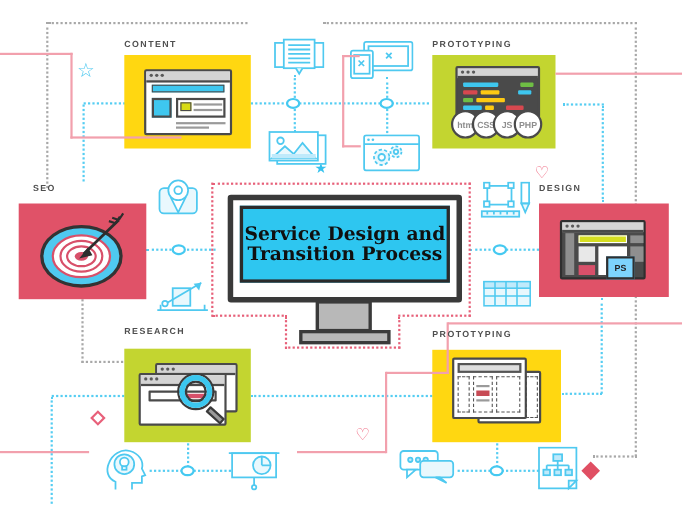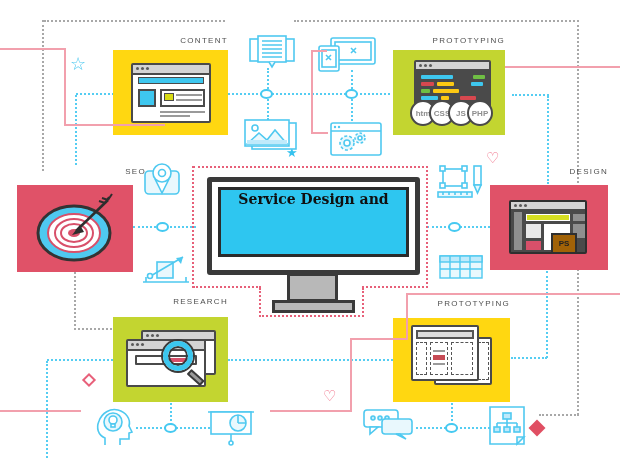--- a/index.html
+++ b/index.html
@@ -44,44 +44,44 @@
   .s13{left:0;top:410px;width:81px}
   
   .sq{position:absolute;z-index:1}
   .yellow{background:#FFD711}.lime{background:#C3D530}.pinksq{background:#E05268}
   .sq-content{left:113px;top:50px;width:115px;height:85px}
   .sq-development{left:393px;top:50px;width:112px;height:85px}
   .sq-seo{left:17px;top:185px;width:116px;height:87px}
   .sq-design{left:490px;top:185px;width:118px;height:85px}
   .sq-research{left:113px;top:317px;width:115px;height:85px}
   .sq-prototyping{left:393px;top:318px;width:117px;height:84px}
-  .nlabel{position:absolute;font-size:8px;font-weight:normal;letter-spacing:1.3px;
-          color:#4f4f4f;text-align:right;z-index:6}
+  .nlabel{position:absolute;font-size:8px;font-weight:bold;letter-spacing:1.3px;
+          color:#4f4f4f;text-align:left;z-index:6}
   .lb-content{left:113px;top:36px;width:115px}
   .lb-development{left:393px;top:36px;width:112px}
   .lb-seo{left:30px;top:167px;width:116px}
   .lb-design{left:490px;top:167px;width:118px}
   .lb-research{left:113px;top:297px;width:115px}
   .lb-prototyping{left:393px;top:299px;width:117px}
   
   .cnode{position:absolute;width:13px;height:10px;border:2px solid #45c9f1;border-radius:50%;
          background:#fff;z-index:5}
   .n1{left:260px;top:89px}.n2{left:345px;top:89px}.n3{left:156px;top:222px}
   .n4{left:448px;top:222px}.n5{left:164px;top:423px}.n6{left:445px;top:423px}
   
   .m-neck{position:absolute;left:287px;top:273px;width:51px;height:29px;background:#b8b8b8;
           border:3px solid #3a3a3a;z-index:3}
   .m-base{position:absolute;left:272px;top:300px;width:83px;height:13px;background:#b8b8b8;
           border:3px solid #3a3a3a;z-index:3}
   .m-frame{position:absolute;left:207px;top:177px;width:213px;height:98px;background:#fff;
            border:5px solid #3a3a3a;border-radius:3px;z-index:4}
   .m-screen{position:absolute;left:218px;top:187px;width:191px;height:70px;background:#2EC6F0;
             border:3px solid #2b2b2b;z-index:5;display:flex;flex-direction:column;
-            align-items:center;justify-content:flex-start;
-            font-family:"DejaVu Serif",serif;font-weight:bold;font-size:14px;
+            align-items:center;justify-content:center;
+            font-family:"DejaVu Serif",serif;font-weight:bold;font-size:17px;
             color:#101010;line-height:18px;text-align:center}
   
   .win{position:absolute;background:#fff;border:2px solid #4a4a4a;border-radius:2px;z-index:4}
   .tbar{position:relative;width:100%;background:#d4d4d4;border-bottom:2px solid #4a4a4a}
   .tdots{position:absolute;left:3px;top:2px;width:3px;height:3px;border-radius:50%;
          background:#5a5a5a;box-shadow:5px 0 0 #5a5a5a,10px 0 0 #5a5a5a}
   .el{position:absolute}
   
   .w-content{left:131px;top:63px;width:80px;height:60px}
   .cb-bar{left:5px;top:12px;width:66px;height:7px;background:#3EC7EF;border:1px solid #4a4a4a}
@@ -101,21 +101,21 @@
   .badge:first-child{margin-left:0}
   
   .w-design{left:509px;top:200px;width:78px;height:54px;background:#4a4a4a;border-color:#2f2f2f}
   .ds-side{left:3px;top:10px;width:8px;height:38px;background:#8f8f8f}
   .ds-ybar{left:15px;top:12px;width:44px;height:7px;background:#d6de21;border:1px solid #fff}
   .ds-rtop{left:62px;top:12px;width:12px;height:7px;background:#8f8f8f}
   .ds-w1{left:15px;top:22px;width:15px;height:14px;background:#e8e8e8}
   .ds-w2{left:33px;top:22px;width:26px;height:26px;background:#fff}
   .ds-rm{left:62px;top:22px;width:12px;height:14px;background:#8f8f8f}
   .ds-pk{left:15px;top:39px;width:15px;height:9px;background:#d8506a}
-  .ps-badge{position:absolute;left:551px;top:233px;width:26px;height:21px;background:#a16207;
+  .ps-badge{position:absolute;left:551px;top:233px;width:26px;height:21px;background:#7dd3fc;
             border:2px solid #2f2f2f;z-index:5;display:flex;align-items:center;justify-content:center;
             font-size:8px;font-weight:bold;color:#222}
   
   .w-rback{left:141px;top:330px;width:75px;height:45px}
   .w-rfront{left:126px;top:339px;width:80px;height:48px;z-index:5}
   .rs-bar{left:7px;top:14px;width:62px;height:10px;border:2px solid #4a4a4a;border-radius:1px}
   .rs-red{left:28px;top:1px;width:24px;height:4px;background:#d8506a}
   .magnify{position:absolute;left:163px;top:341px;width:30px;height:30px;border:5px solid #3bc7ef;
            border-radius:50%;box-shadow:0 0 0 2px #3a3a3a, inset 0 0 0 2px #3a3a3a;z-index:6}
   .m-handle{position:absolute;left:189px;top:368px;width:18px;height:7px;background:#9a9a9a;
@@ -311,20 +311,21 @@
       <div class="gline pt-g2"></div>
     </div>
     <div class="el pt-r"></div>
   </div>
 
   <div class="m-neck"></div>
   <div class="m-base"></div>
   <div class="m-frame"></div>
   <div class="m-screen">
     <div>Service Design and</div>
+    <div>Transition Process</div>
   </div>
 
   <div class="cnode n1"></div>
   <div class="cnode n2"></div>
   <div class="cnode n3"></div>
   <div class="cnode n4"></div>
   <div class="cnode n5"></div>
   <div class="cnode n6"></div>
 
   <span class="glyph gi-star">☆</span>

